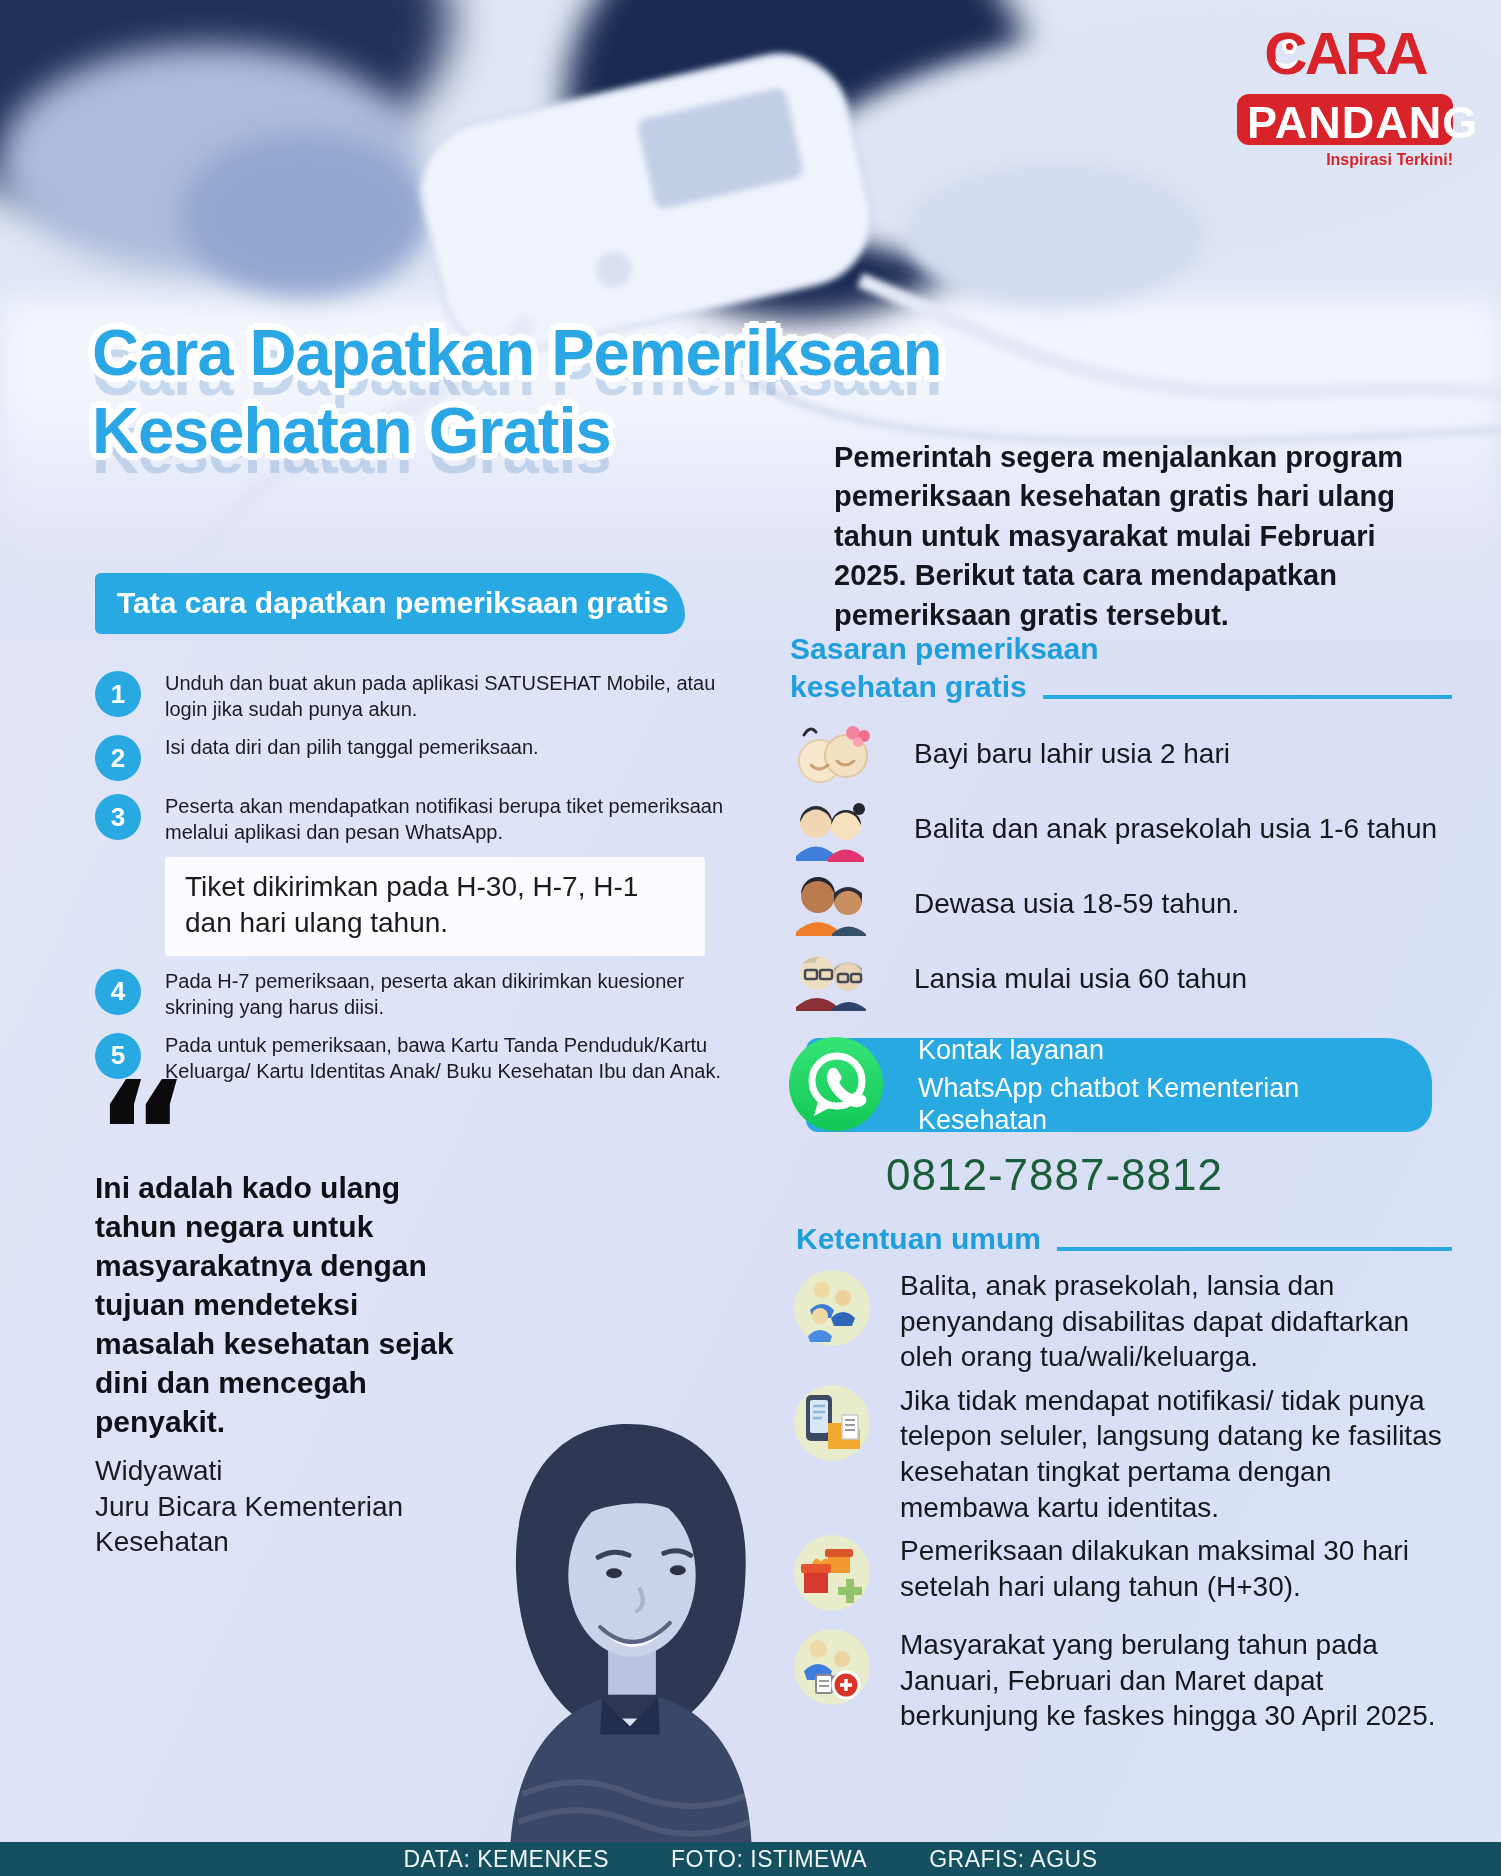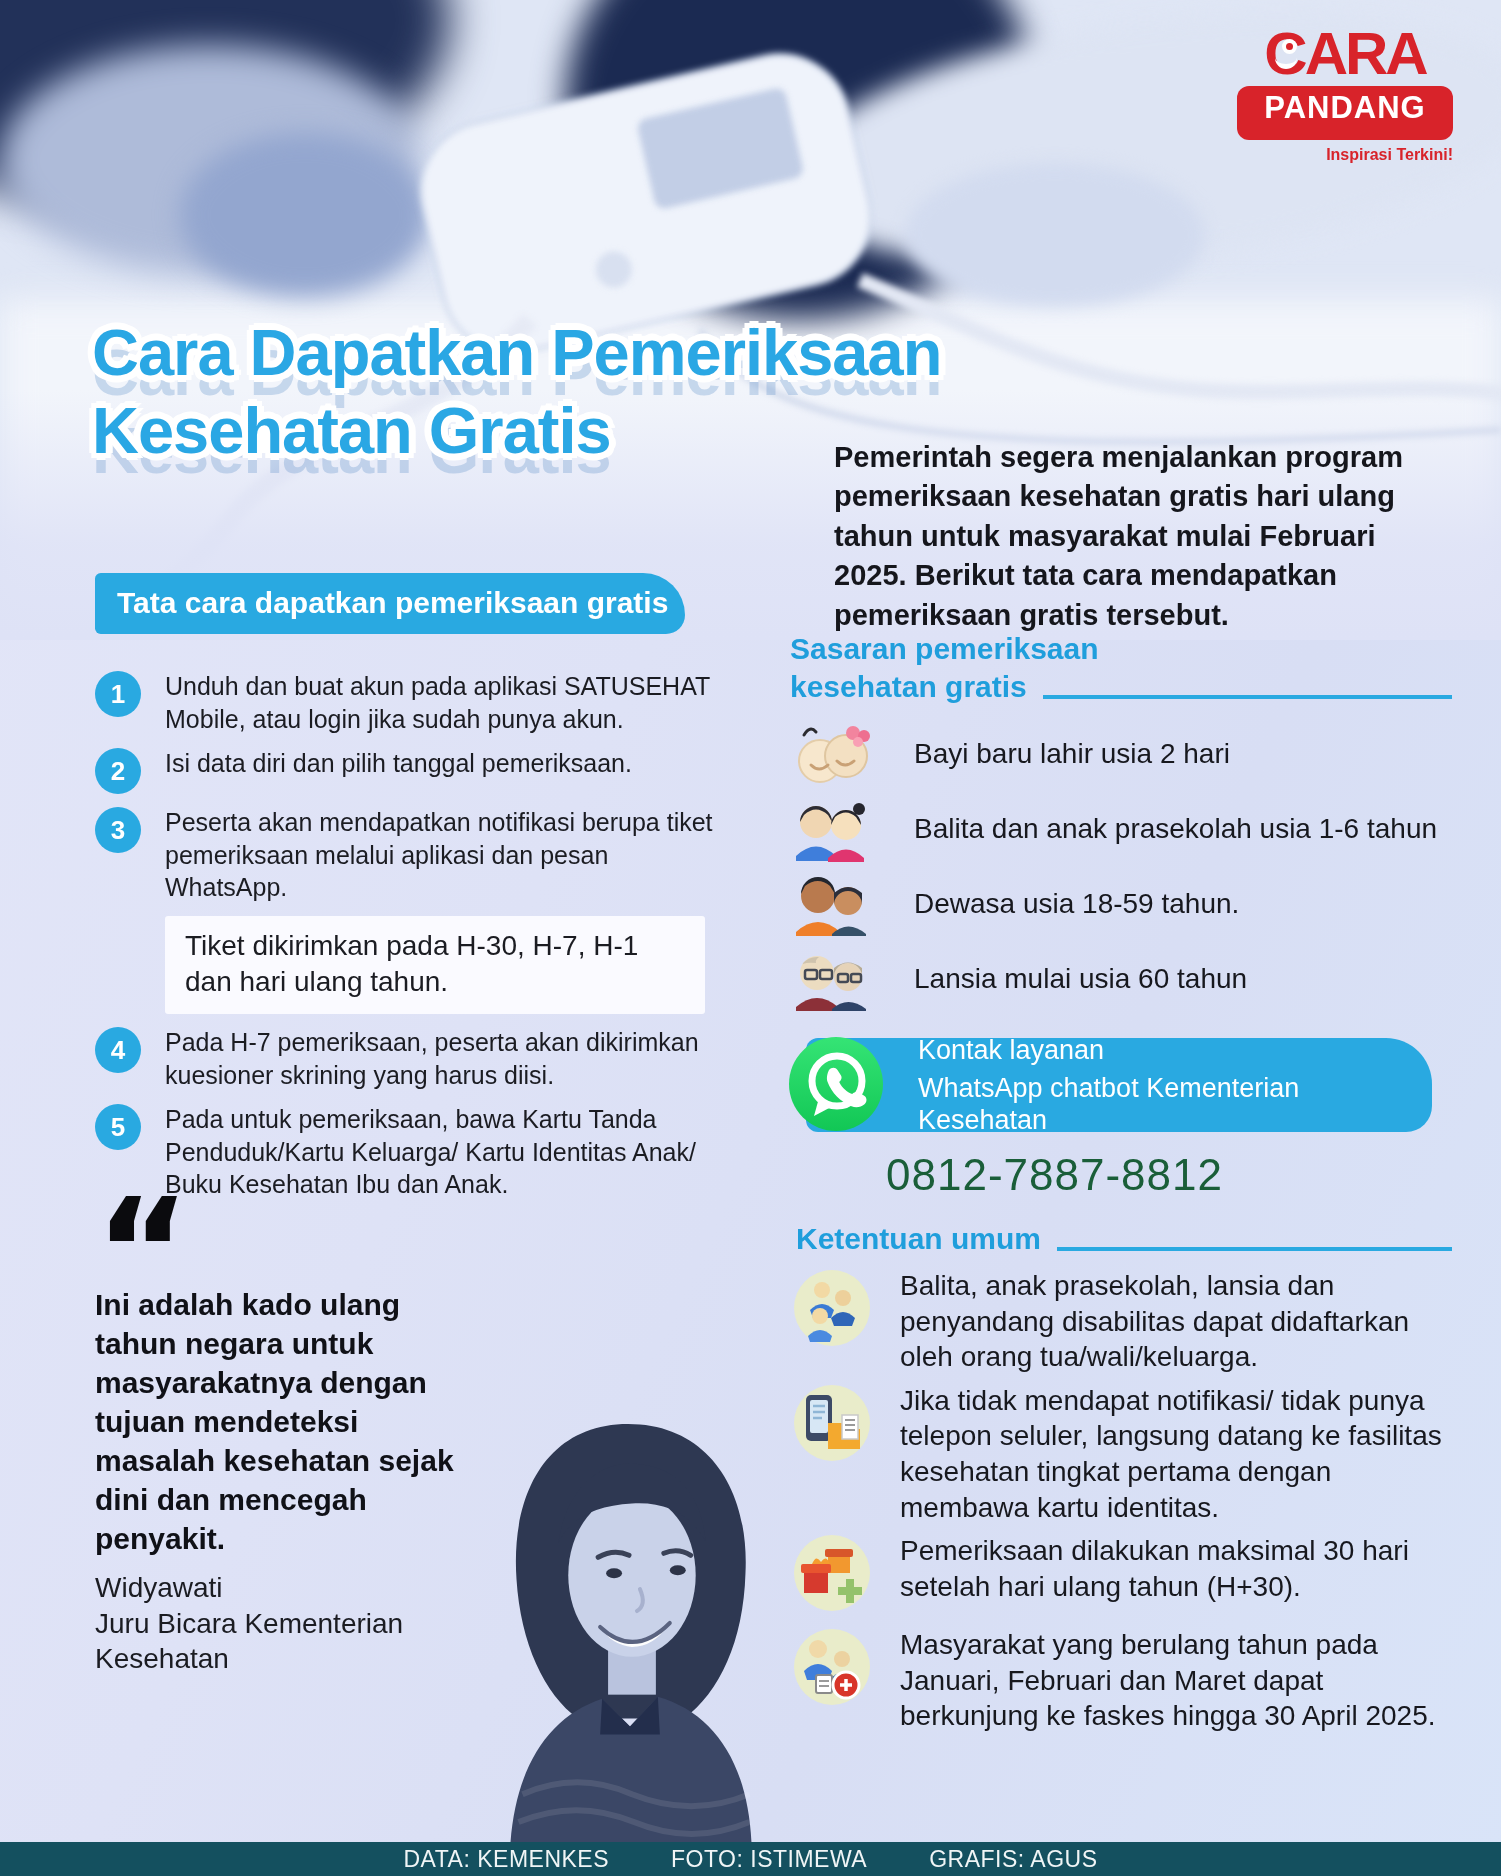--- a/index.html
+++ b/index.html
@@ -12,38 +12,38 @@
   .hero { position:absolute; left:0; top:0; z-index:0; }
   .b22{filter:blur(22px);} .b16{filter:blur(16px);} .b12{filter:blur(12px);} .b8{filter:blur(8px);} .b3{filter:blur(3px);}
   .hero-fade { position:absolute; left:0; top:390px; width:100%; height:250px; z-index:1;
     background:linear-gradient(180deg,rgba(222,226,246,0) 0%,rgba(222,226,246,.88) 62%,#dee2f6 100%); }
   
   .logo { position:absolute; top:24px; right:48px; width:216px; z-index:5; text-align:center; }
   .logo-cara { position:relative; display:inline-block; font-size:60px; font-weight:bold; color:#d8232a; letter-spacing:-3px; line-height:1; }
   .logo-eye { position:absolute; left:18px; top:15px; width:15px; height:15px; background:#fff; border-radius:50%; }
   .logo-pupil { position:absolute; left:4px; top:4px; width:7px; height:7px; background:#d8232a; border-radius:50%; }
   .logo-smile { position:absolute; left:11px; top:28px; width:22px; height:12px; border-bottom:5px solid #fff; border-radius:0 0 14px 14px; }
-  .logo-pandang { margin-top:2px; background:#d8232a; color:#fff; font-weight:bold; font-size:31px; line-height:1; letter-spacing:1px; padding:6px 10px 17px; border-radius:12px; }
+  .logo-pandang { margin-top:10px; background:#d8232a; color:#fff; font-weight:bold; font-size:45px; line-height:1; letter-spacing:1px; padding:6px 10px 0; border-radius:12px; }
   .logo-tag { margin-top:6px; color:#d8232a; font-weight:bold; font-size:16px; text-align:right; }
   
   .title { position:absolute; left:92px; top:314px; z-index:3; margin:0; color:#2aa7e4; font-weight:bold;
     font-size:65px; line-height:1.2; letter-spacing:-1px;
     text-shadow:-5px -5px 0 #fff,5px -5px 0 #fff,-5px 5px 0 #fff,5px 5px 0 #fff,0 -7px 0 #fff,0 7px 0 #fff,-7px 0 0 #fff,7px 0 0 #fff,0 20px 0 rgba(84,138,196,.28); }
   .title span { display:block; }
   .intro { position:absolute; left:834px; top:438px; width:592px; z-index:3; margin:0;
     font-size:29px; line-height:1.36; font-weight:bold; color:#15161c; }
   
   .left-col { position:absolute; left:95px; top:573px; width:655px; z-index:3; }
   .section-bar { background:#29a9e1; color:#fff; font-weight:bold; font-size:30px; line-height:1.1;
     padding:13px 14px 15px 22px; width:590px; box-sizing:border-box; border-radius:6px 44px 20px 6px; }
   .steps { margin-top:36px; }
   .step { display:flex; gap:24px; margin-bottom:12px; }
   .step-num { flex:0 0 46px; width:46px; height:46px; border-radius:50%; background:#29a9e1; color:#fff;
     font-weight:bold; font-size:26px; display:flex; align-items:center; justify-content:center; margin-top:1px; }
-  .step-text { margin:0; font-size:25px; line-height:1.3; color:#1b1c22; width:562px; }
+  .step-text { margin:0; font-size:20px; line-height:1.3; color:#1b1c22; width:562px; }
   .note { margin:6px 0 12px 70px; width:500px; background:rgba(252,252,255,.93); padding:12px 20px 14px;
     font-size:28px; line-height:1.3; color:#1b1c22; border-radius:3px; }
   .quote { margin-top:0; width:400px; }
   .quote-mark { display:block; height:64px; font-family:"DejaVu Sans",sans-serif; font-size:145px; font-weight:bold;
     color:#0b0b0e; line-height:.52; letter-spacing:-6px; }
   .quote-text { margin:8px 0 0; font-size:30px; font-weight:bold; line-height:1.3; color:#101117; width:372px; }
   .quote-attrib { margin:12px 0 0; font-size:28px; line-height:1.28; color:#1b1c22; width:335px; }
   
   .portrait { position:absolute; left:452px; top:1396px; z-index:2; }
   

